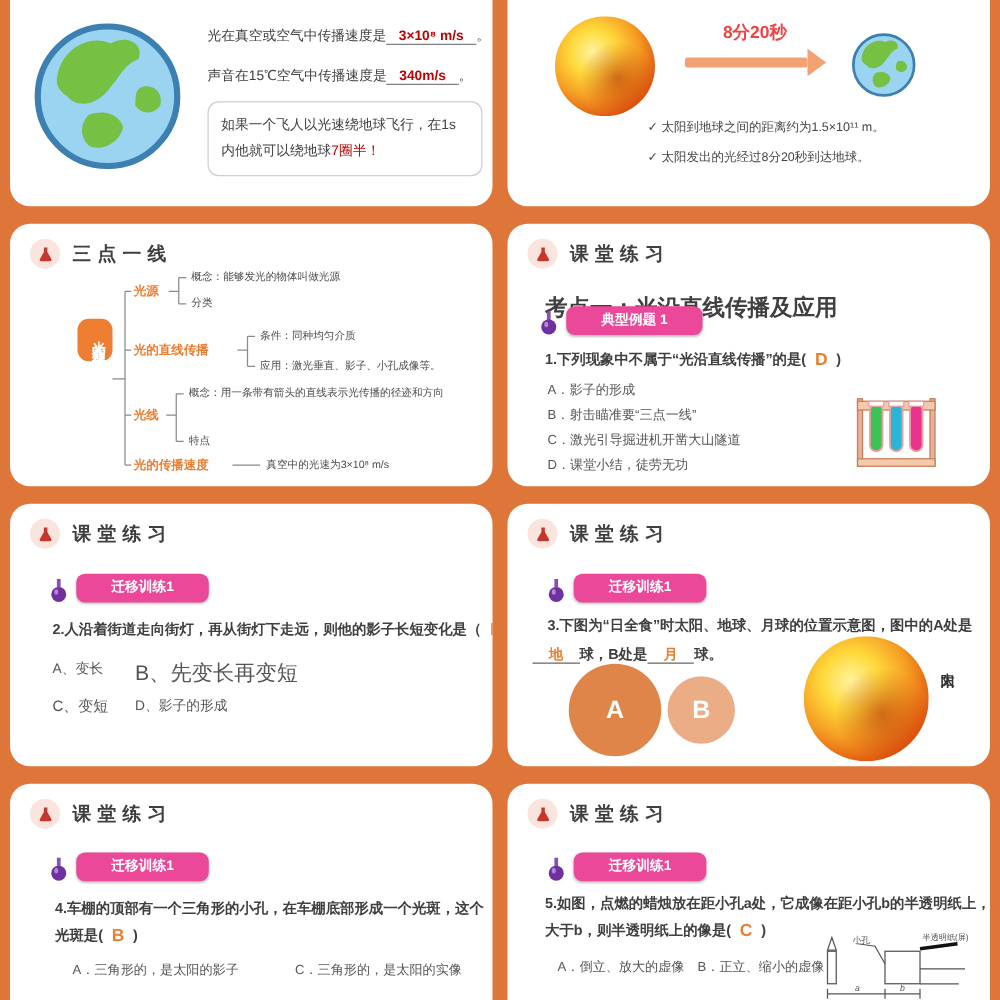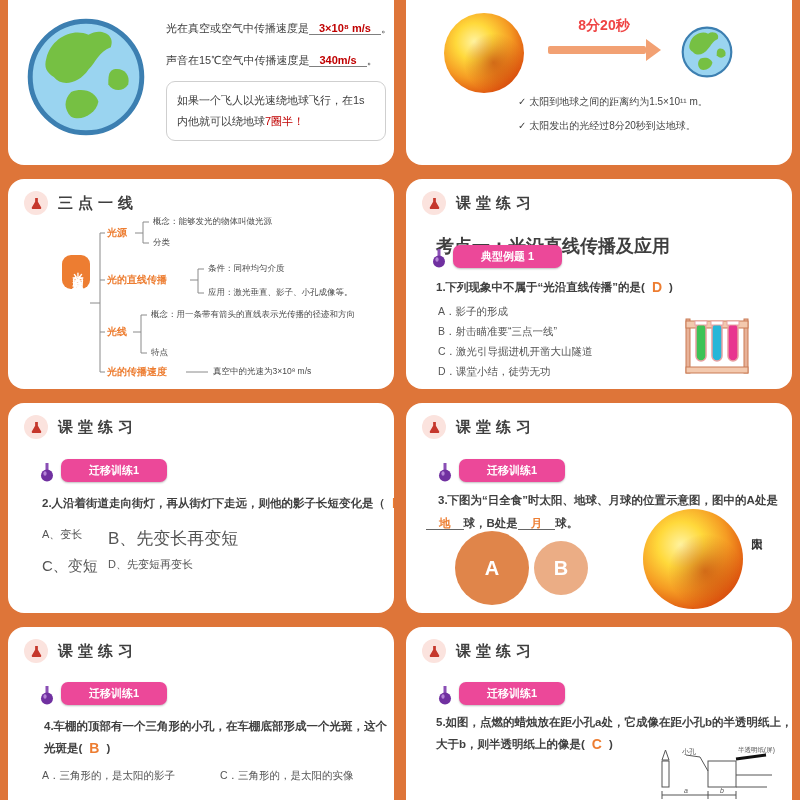--- a/index.html
+++ b/index.html
@@ -172,22 +172,22 @@
           <circle cx="7" cy="12.5" r="6" fill="#7030A0"></circle>
           <ellipse cx="5" cy="10.5" rx="1.6" ry="2.2" fill="#B584D6"></ellipse>
         </svg>
       <span class="badge">迁移训练1</span>
     </div>
     <div class="q" style="left:34px;top:92px">
       <span>2.人沿着街道走向街灯，再从街灯下走远，则他的影子长短变化是（</span><span class="ans">D</span>
     </div>
     <div class="opt" style="position:absolute;left:34px;top:124px;font-size:11px">A、变长</div>
     <div class="opt" style="position:absolute;left:100px;top:124px;font-size:17px">B、先变长再变短</div>
-    <div class="opt" style="position:absolute;left:34px;top:154px;font-size:15px">C、变短</div>
-    <div class="opt" style="position:absolute;left:100px;top:154px;font-size:11px">D、先变短再变长</div>
+    <div class="opt" style="position:absolute;left:34px;top:154px;font-size:12px">C、变短</div>
+    <div class="opt" style="position:absolute;left:100px;top:154px;font-size:11px">D、影子的形成</div>
   </section>
 
   <section class="card" style="left:406px;top:403px">
     <div class="hdr">
       <span class="hdr-ic">
         <svg width="11" height="13" viewBox="0 0 12 14">
             <path d="M4.5,1 h3 v4 l3.5,6 a1.3,1.3 0 0 1 -1.1,2 h-7.8 a1.3,1.3 0 0 1 -1.1,-2 l3.5,-6 z" fill="#C5372C"></path>
           </svg>
       </span>
       <span class="hdr-t">课堂练习</span>
@@ -228,21 +228,21 @@
           <rect x="5.5" y="0" width="3" height="7" fill="#8A4FB5"></rect>
           <circle cx="7" cy="12.5" r="6" fill="#7030A0"></circle>
           <ellipse cx="5" cy="10.5" rx="1.6" ry="2.2" fill="#B584D6"></ellipse>
         </svg>
       <span class="badge">迁移训练1</span>
     </div>
     <div class="q" style="left:36px;top:92px">4.车棚的顶部有一个三角形的小孔，在车棚底部形成一个光斑，这个</div>
     <div class="q" style="left:36px;top:113px">
       <span>光斑是(</span><span class="ans">B</span><span>)</span>
     </div>
-    <div class="optgrid" style="left:34px;top:142px;grid-template-columns:178px auto;row-gap:8px">
+    <div class="optgrid" style="left:50px;top:142px;grid-template-columns:178px auto;row-gap:8px">
       <span class="opt">A．三角形的，是太阳的影子</span>
       <span class="opt">C．三角形的，是太阳的实像</span>
 
     </div>
   </section>
 
   <section class="card" style="left:406px;top:627px">
     <div class="hdr">
       <span class="hdr-ic">
         <svg width="11" height="13" viewBox="0 0 12 14">
@@ -255,20 +255,25 @@
       <svg width="14" height="19" viewBox="0 0 14 19">
           <rect x="5.5" y="0" width="3" height="7" fill="#8A4FB5"></rect>
           <circle cx="7" cy="12.5" r="6" fill="#7030A0"></circle>
           <ellipse cx="5" cy="10.5" rx="1.6" ry="2.2" fill="#B584D6"></ellipse>
         </svg>
       <span class="badge">迁移训练1</span>
     </div>
     <div class="q" style="left:30px;top:88px">5.如图，点燃的蜡烛放在距小孔a处，它成像在距小孔b的半透明纸上，且a</div>
     <div class="q" style="left:30px;top:109px">
       <span>大于b，则半透明纸上的像是(</span><span class="ans">C</span><span>)</span>
+    </div>
+    <div class="optgrid" style="left:40px;top:140px;grid-template-columns:112px auto;row-gap:24px">
+      <span class="opt">A．倒立、放大的虚像</span>
+      <span class="opt">B．正立、缩小的虚像</span>
+
     </div>
     <svg style="position:absolute;left:246px;top:118px" width="130" height="62" viewBox="0 0 130 62">
       <g stroke="#555" stroke-width="1" fill="none">
         <rect x="10" y="16" width="7" height="26"></rect>
         <path d="M13.5,5 L10,15 H17 Z"></path>
         <rect x="56" y="16" width="28" height="26"></rect>
         <path d="M34,10 L48,12 L56,26"></path>
         <path d="M84,42 H115 M84,30 H120"></path>
         <path d="M10,50 H56 M56,50 H84"></path>
         <path d="M10,46 V54 M56,46 V54 M84,46 V54"></path>

